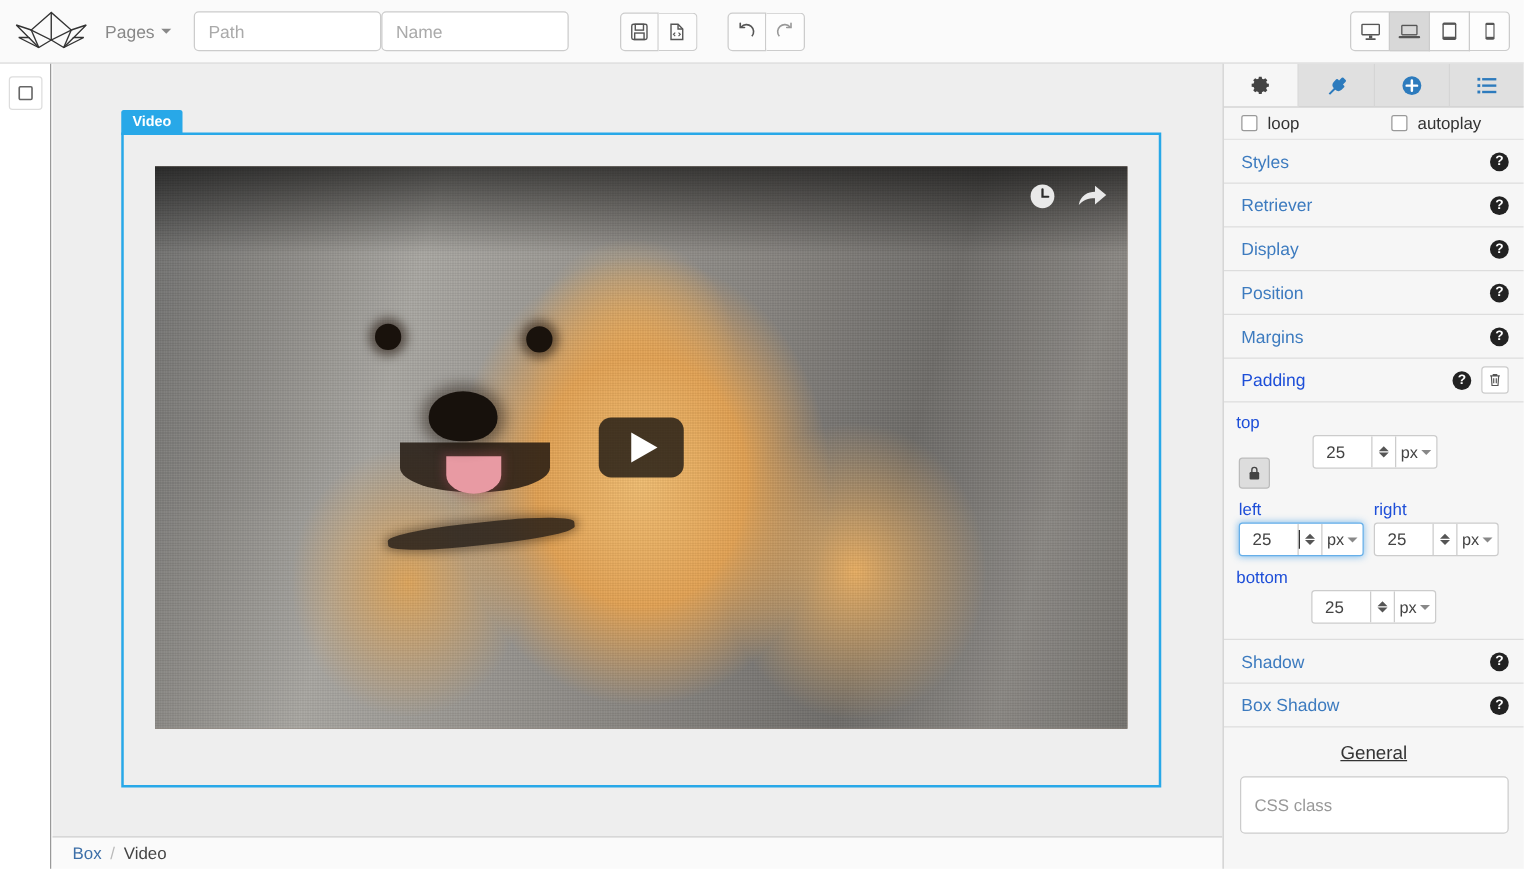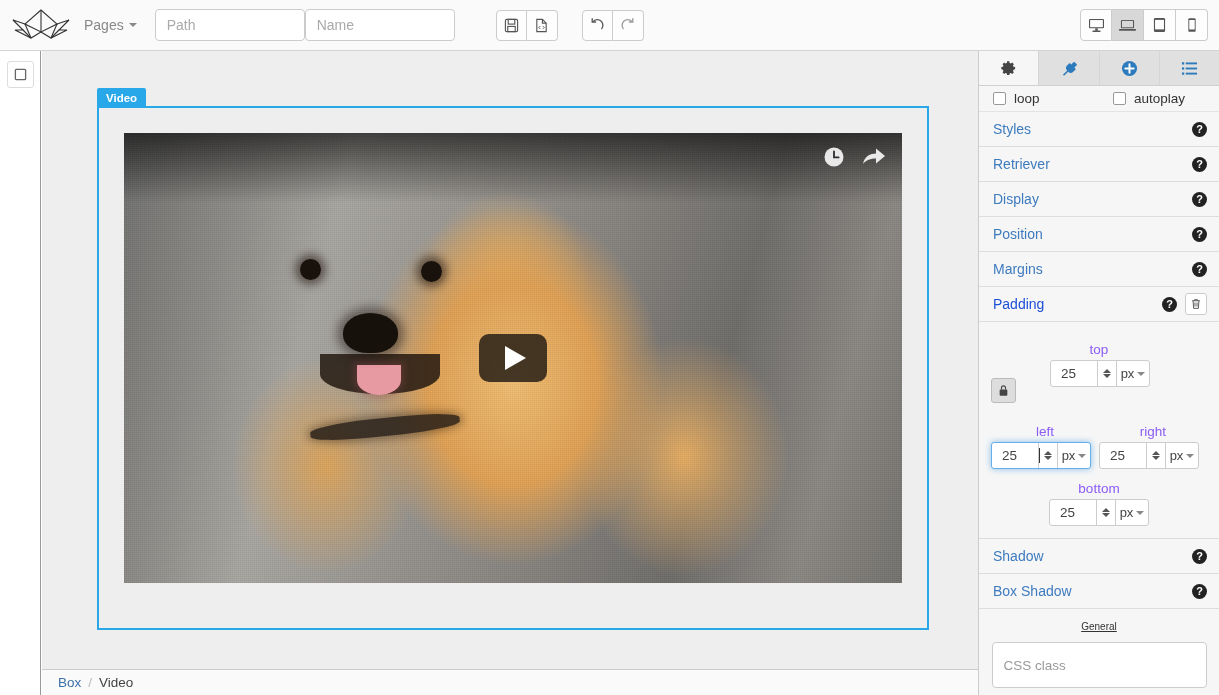--- a/index.html
+++ b/index.html
@@ -280,23 +280,22 @@
     cursor: pointer; flex: none;
   }
 
   
   #padding-editor {
     position: relative;
     padding: 8px 10px 12px 10px;
     border-bottom: 1px solid #ddd;
   }
   .pad-label {
-    text-align: center; font-size: 13.5px; color: #8b5cf6;
+    text-align: left; font-size: 13.5px; color: #1d4ed8;
     margin-bottom: 3px;
-    margin-top: 12px;
   }
   .pad-mid { display: flex; align-items: flex-start; }
   #lock-btn {
     width: 25px; height: 25px; margin-top: 18px; margin-left: 2px;
     border: 1px solid #bbb; border-radius: 3px;
     background: #ddd;
     display: flex; align-items: center; justify-content: center;
     cursor: pointer; flex: none;
   }
   .row-center { display: flex; justify-content: center; }
@@ -331,21 +330,21 @@
   .chev { width: 0; height: 0; border-left: 4px solid transparent; border-right: 4px solid transparent; }
   .chev.up { border-bottom: 4px solid #555; }
   .chev.dn { border-top: 4px solid #555; }
   .spin .unit {
     width: 33px; border-left: 1px solid #ccc;
     display: flex; align-items: center; justify-content: center; gap: 3px;
     font-size: 13px; color: #444; cursor: pointer;
   }
 
   #general-head {
-    text-align: center; font-size: 10px; color: #333;
+    text-align: center; font-size: 15px; color: #333;
     padding: 12px 0 10px 0;
     text-decoration: underline;
   }
   #css-class-input {
     display: block; width: 215px; height: 46px;
     margin: 0 auto;
     border: 1px solid #ccc; border-radius: 4px;
     background: #fff; padding: 0 11px;
     font-size: 13.5px; color: #555;
     font-family: "Liberation Sans", sans-serif;

